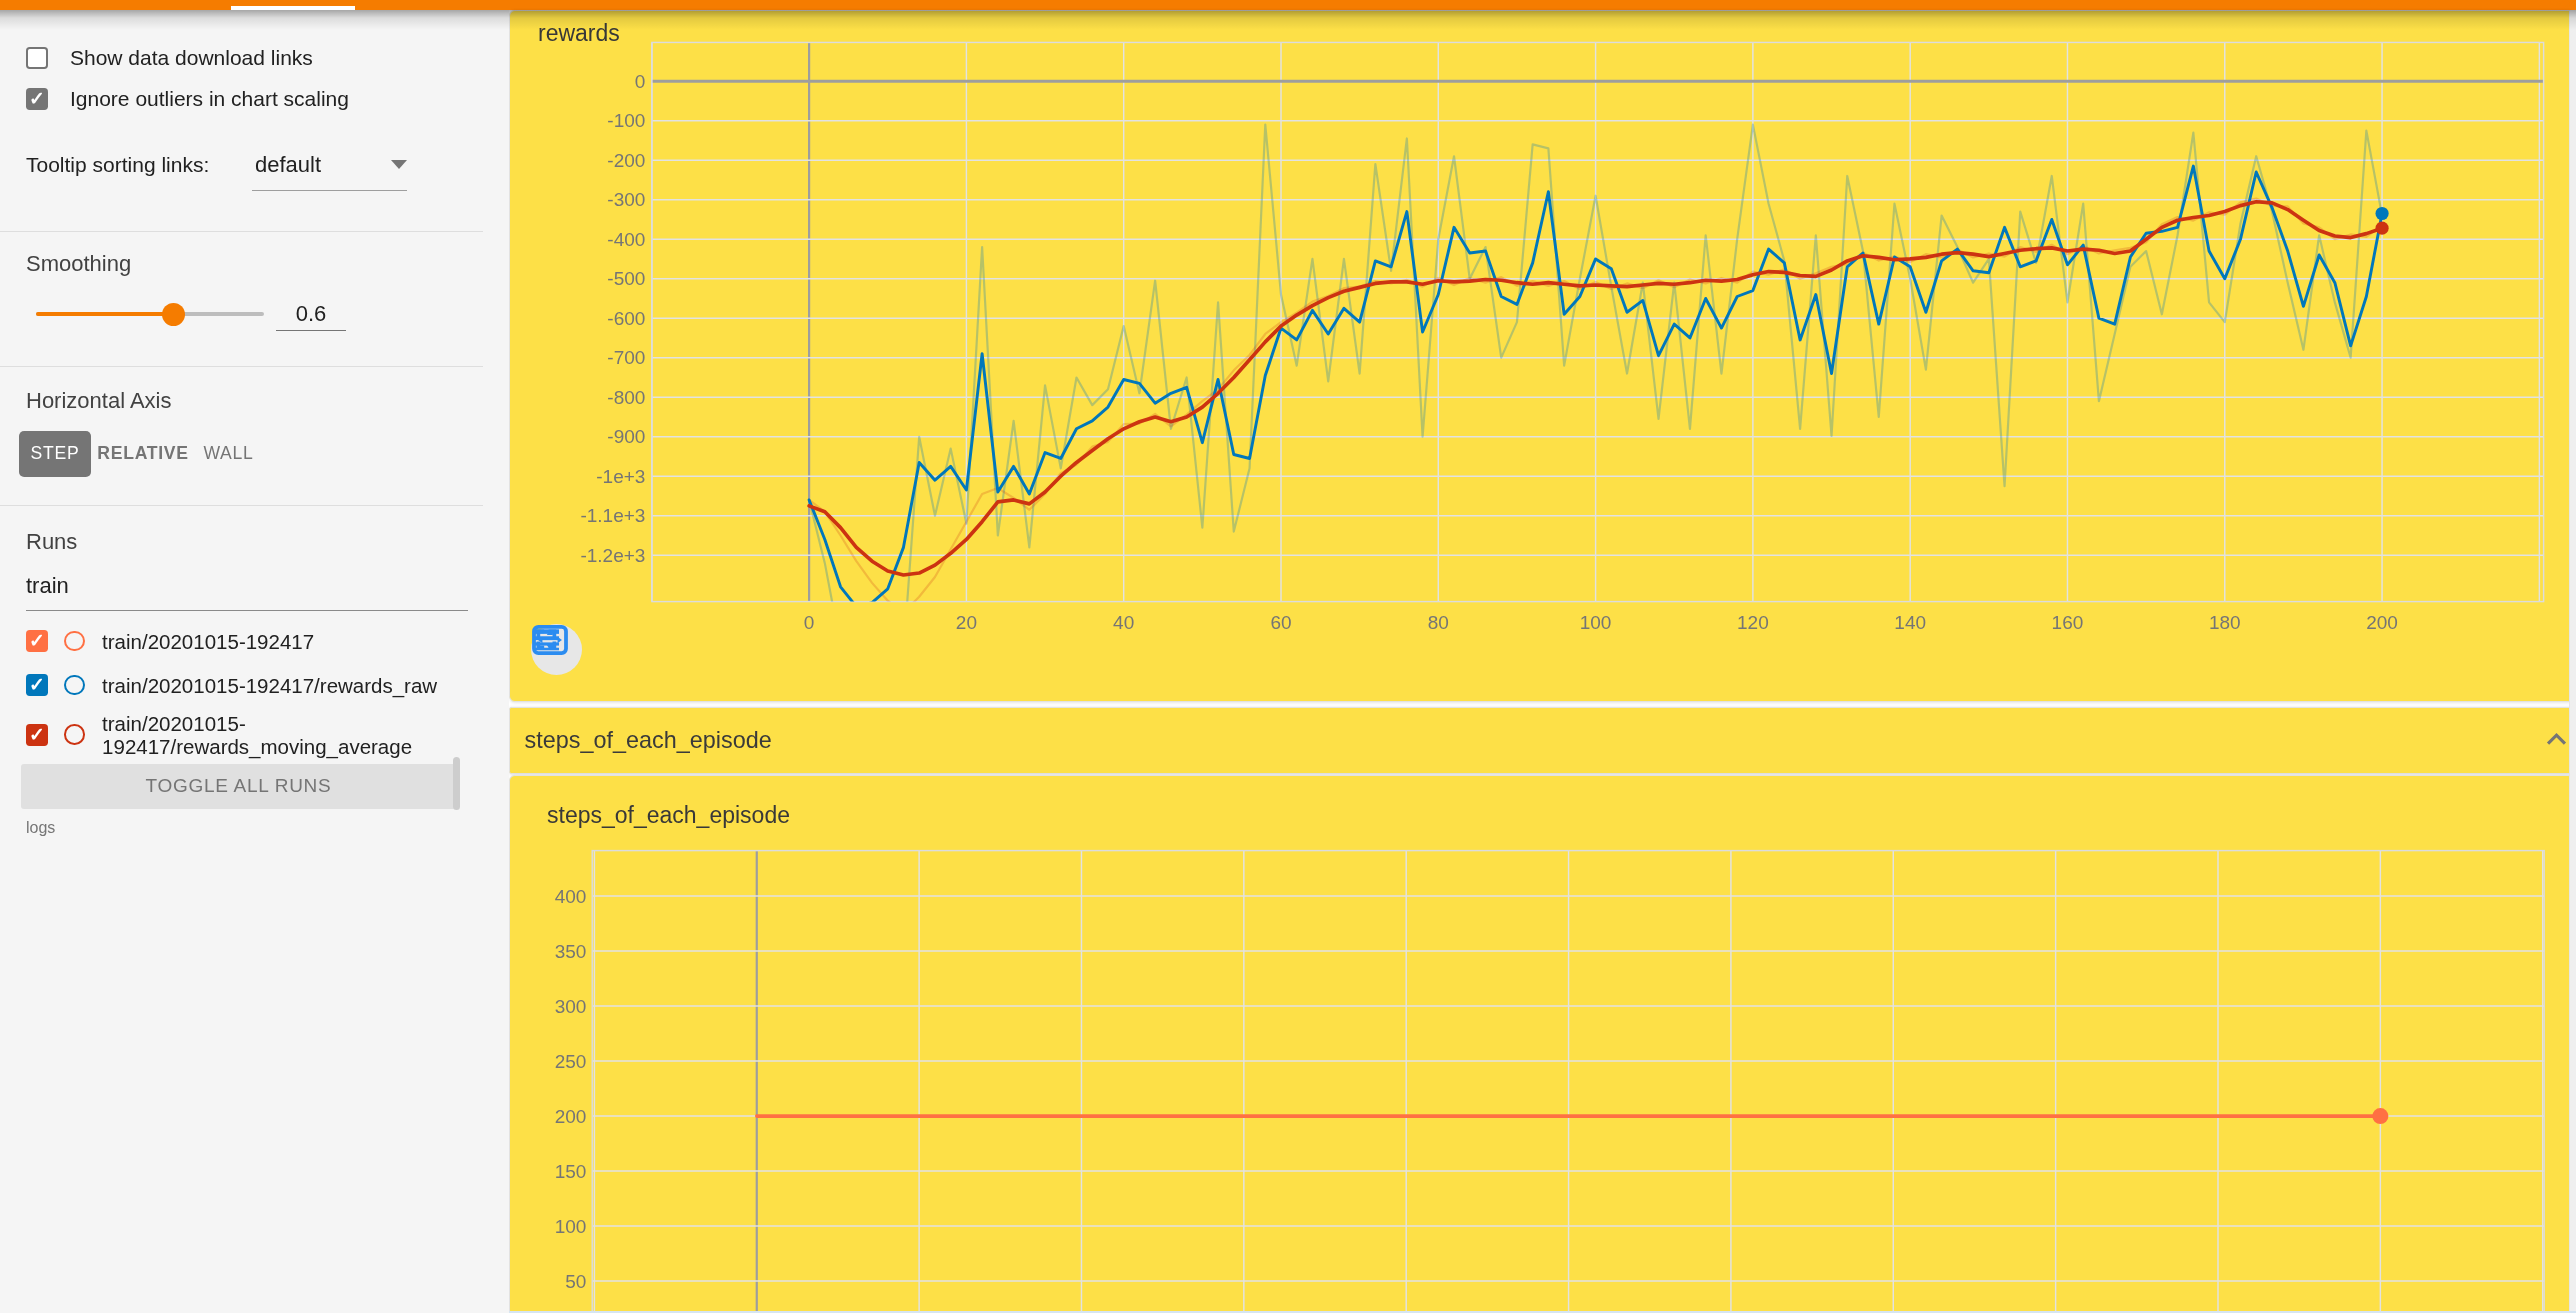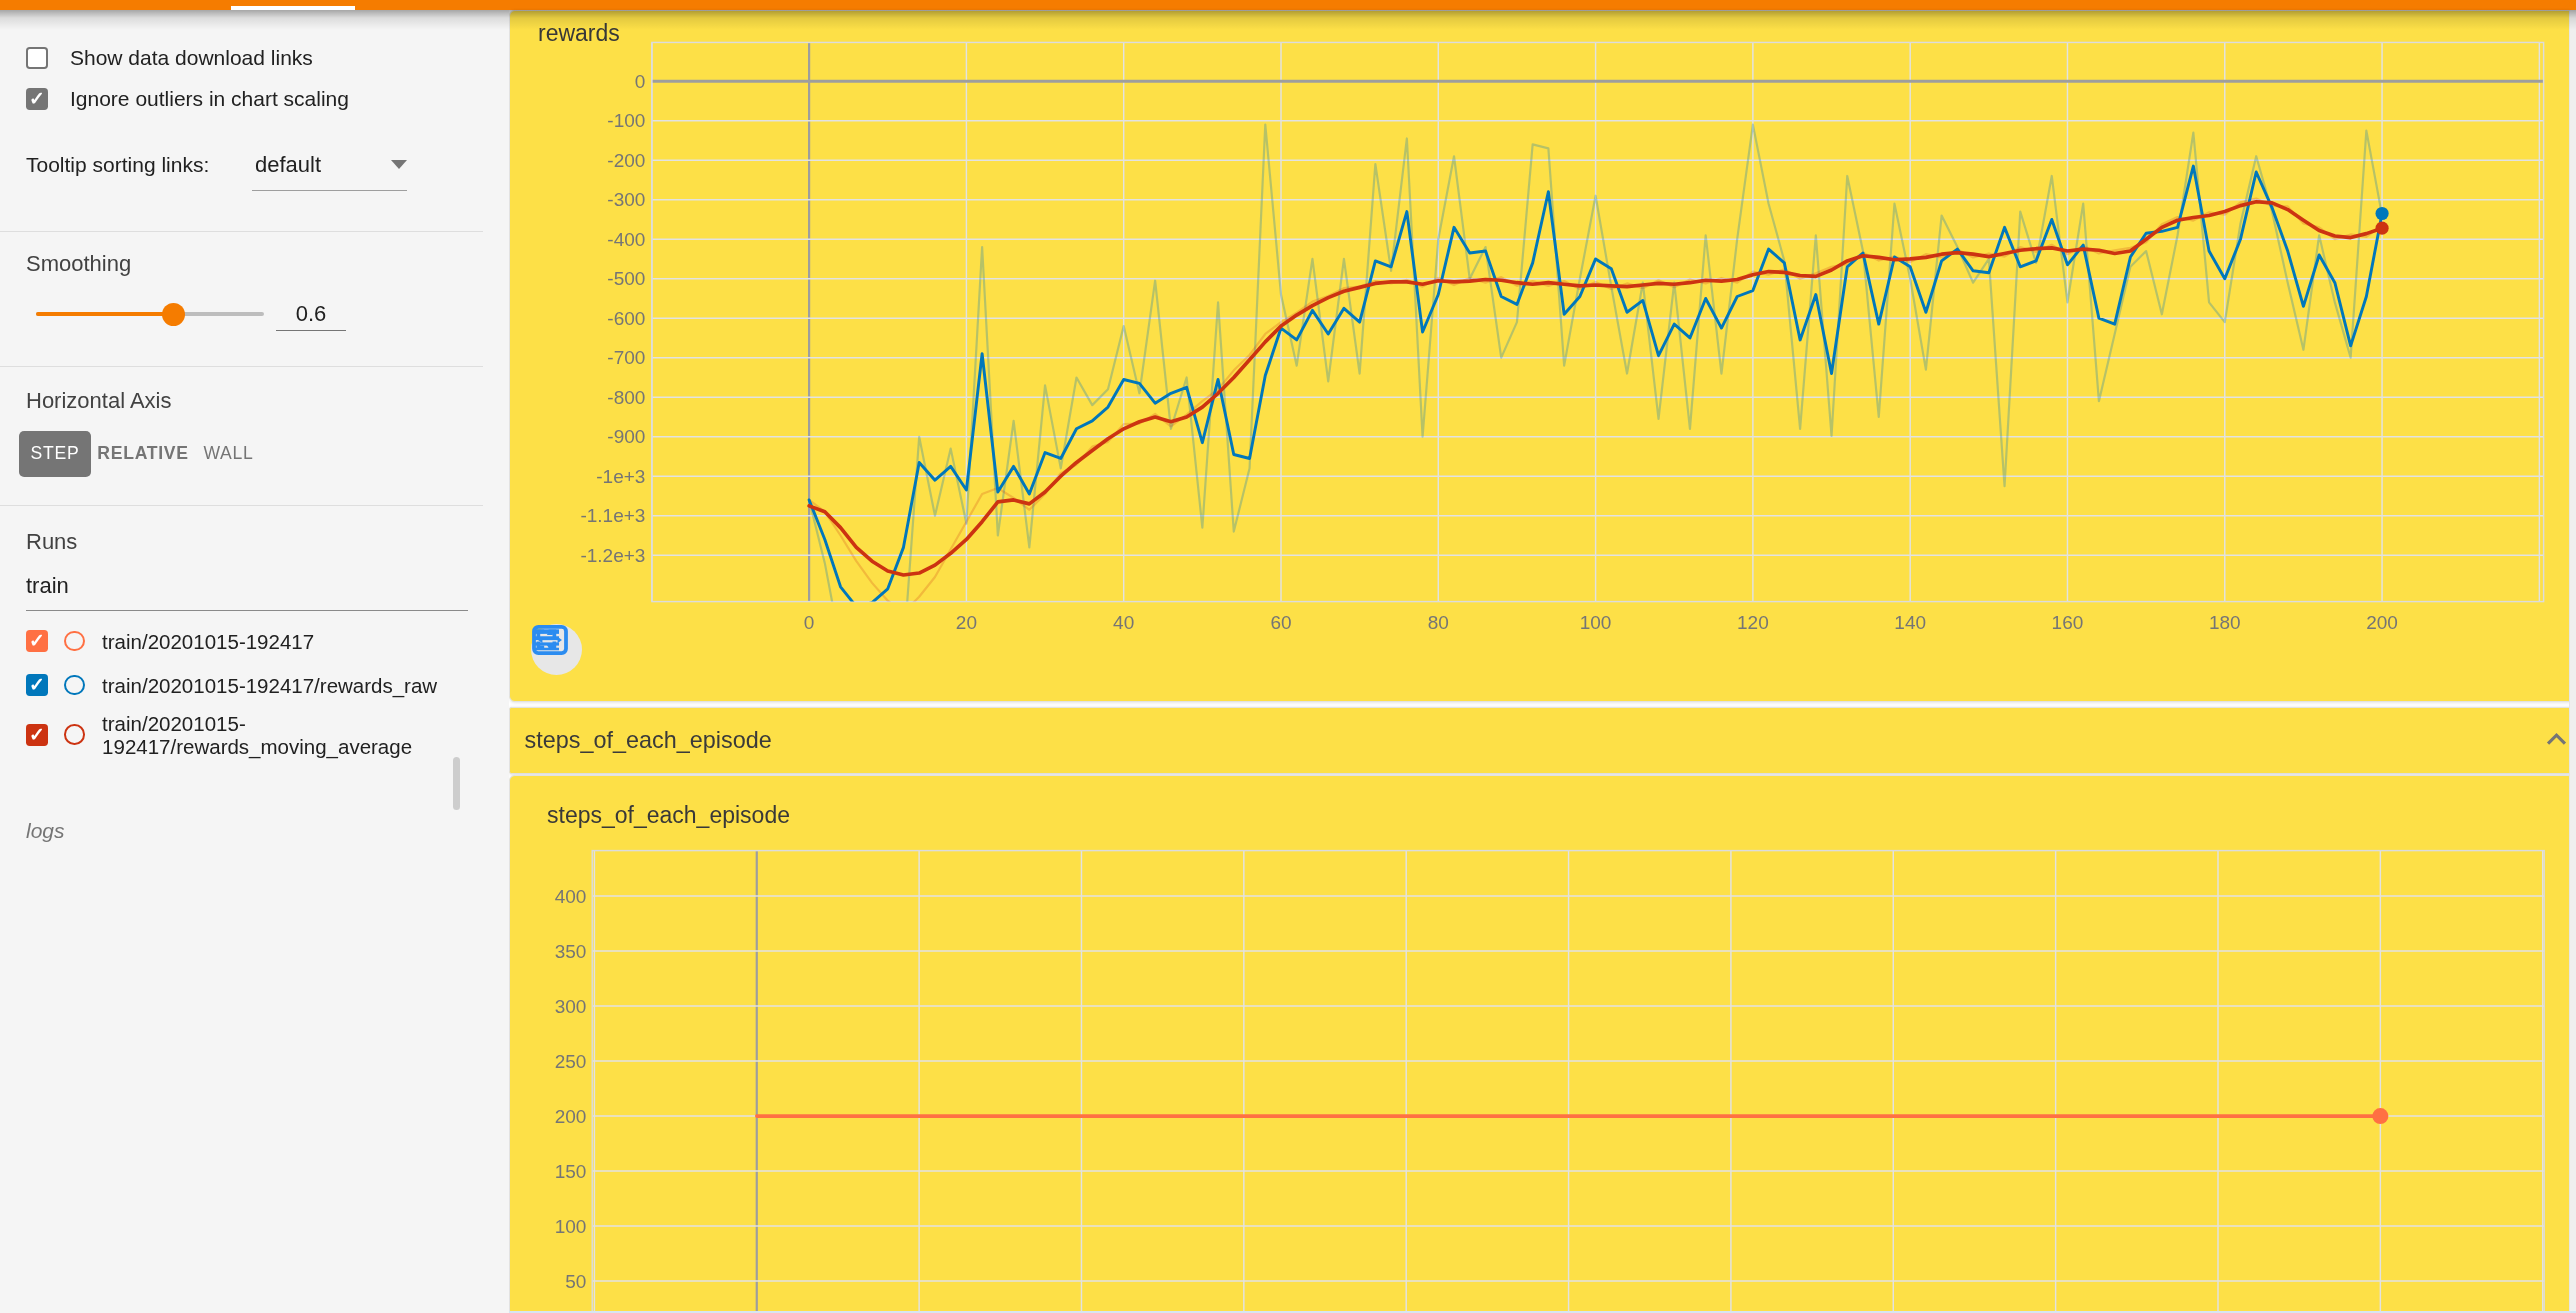--- a/index.html
+++ b/index.html
@@ -43,21 +43,21 @@
   #btn-step{left:19px;top:421px;width:72px;height:46px;background:#757575;color:#fff;
       border-radius:5.1px;display:flex;align-items:center;justify-content:center;}
   #btn-relative{left:110px;top:421px;width:66px;height:46px;display:flex;align-items:center;justify-content:center;font-weight:bold;}
   #btn-wall{left:203px;top:421px;width:51px;height:46px;display:flex;align-items:center;justify-content:center;}
   
   #run-filter-text{left:26px;top:563px;font-size:22px;color:#212121;}
   #run-filter-underline{left:26px;top:600px;width:442px;height:1.5px;background:#8a8a8a;}
   #toggle-all{left:21px;top:754px;width:435px;height:45px;background:#e0e0e0;border-radius:2.9px;
       color:#757575;font-size:19px;letter-spacing:0.7px;display:flex;align-items:center;justify-content:center;}
   #runs-scrollbar{left:453px;top:747px;width:7.3px;height:53px;border-radius:3.7px;background:#cdcdcd;}
-  #logs-lbl{left:26px;top:809px;font-size:21px;color:#757575;font-style:italic;}
+  #logs-lbl{left:26px;top:809px;font-size:16px;color:#757575;}
 
   
   .card{position:absolute;background:#fde047;border:0.7px solid #e2e2e2;border-radius:5.9px;
       box-shadow:0 0.7px 2.9px rgba(0,0,0,.10);}
   #card-rewards{left:509px;top:10.2px;width:2063px;height:690px;}
   #card-section{left:509px;top:707px;width:2063px;height:65px;border-radius:2.2px;}
   #card-steps{left:509px;top:775px;width:2063px;height:539px;border-radius:5.9px 5.9px 0 0;}
   .chart-title{position:absolute;font-size:23px;color:#383838;}
   #section-title{position:absolute;left:14.6px;top:0;height:65px;display:flex;align-items:center;
       font-size:23.4px;color:#3a3a3a;}
@@ -144,20 +144,21 @@
       <div class="radio" style="border-color: rgb(0, 119, 187);"></div>
       <div class="runlbl" style="white-space:nowrap;">train/20201015-192417/rewards_raw</div>
     </div>
 
     <div class="srow" style="left:26px;top:701px;height:48px;">
       <div class="cb checked" style="background-color: rgb(204, 51, 17);"></div>
       <div class="radio" style="border-color: rgb(204, 51, 17);"></div>
       <div class="runlbl">train/20201015-192417/rewards_moving_average</div>
     </div>
 
+    <div class="abs" id="toggle-all">TOGGLE ALL RUNS</div>
     <div class="abs" id="runs-scrollbar"></div>
     <div class="abs" id="logs-lbl">logs</div>
   </div>
 
   <div class="card" id="card-rewards">
     <div class="chart-title" style="left:28px;top:8.8px;">rewards</div>
     <svg id="chart-rewards" width="2063" height="690" viewBox="0 0 2820 944">
         <defs>
           <clipPath id="clip-rewards">
             <rect x="193" y="43" width="2588" height="765"></rect>

